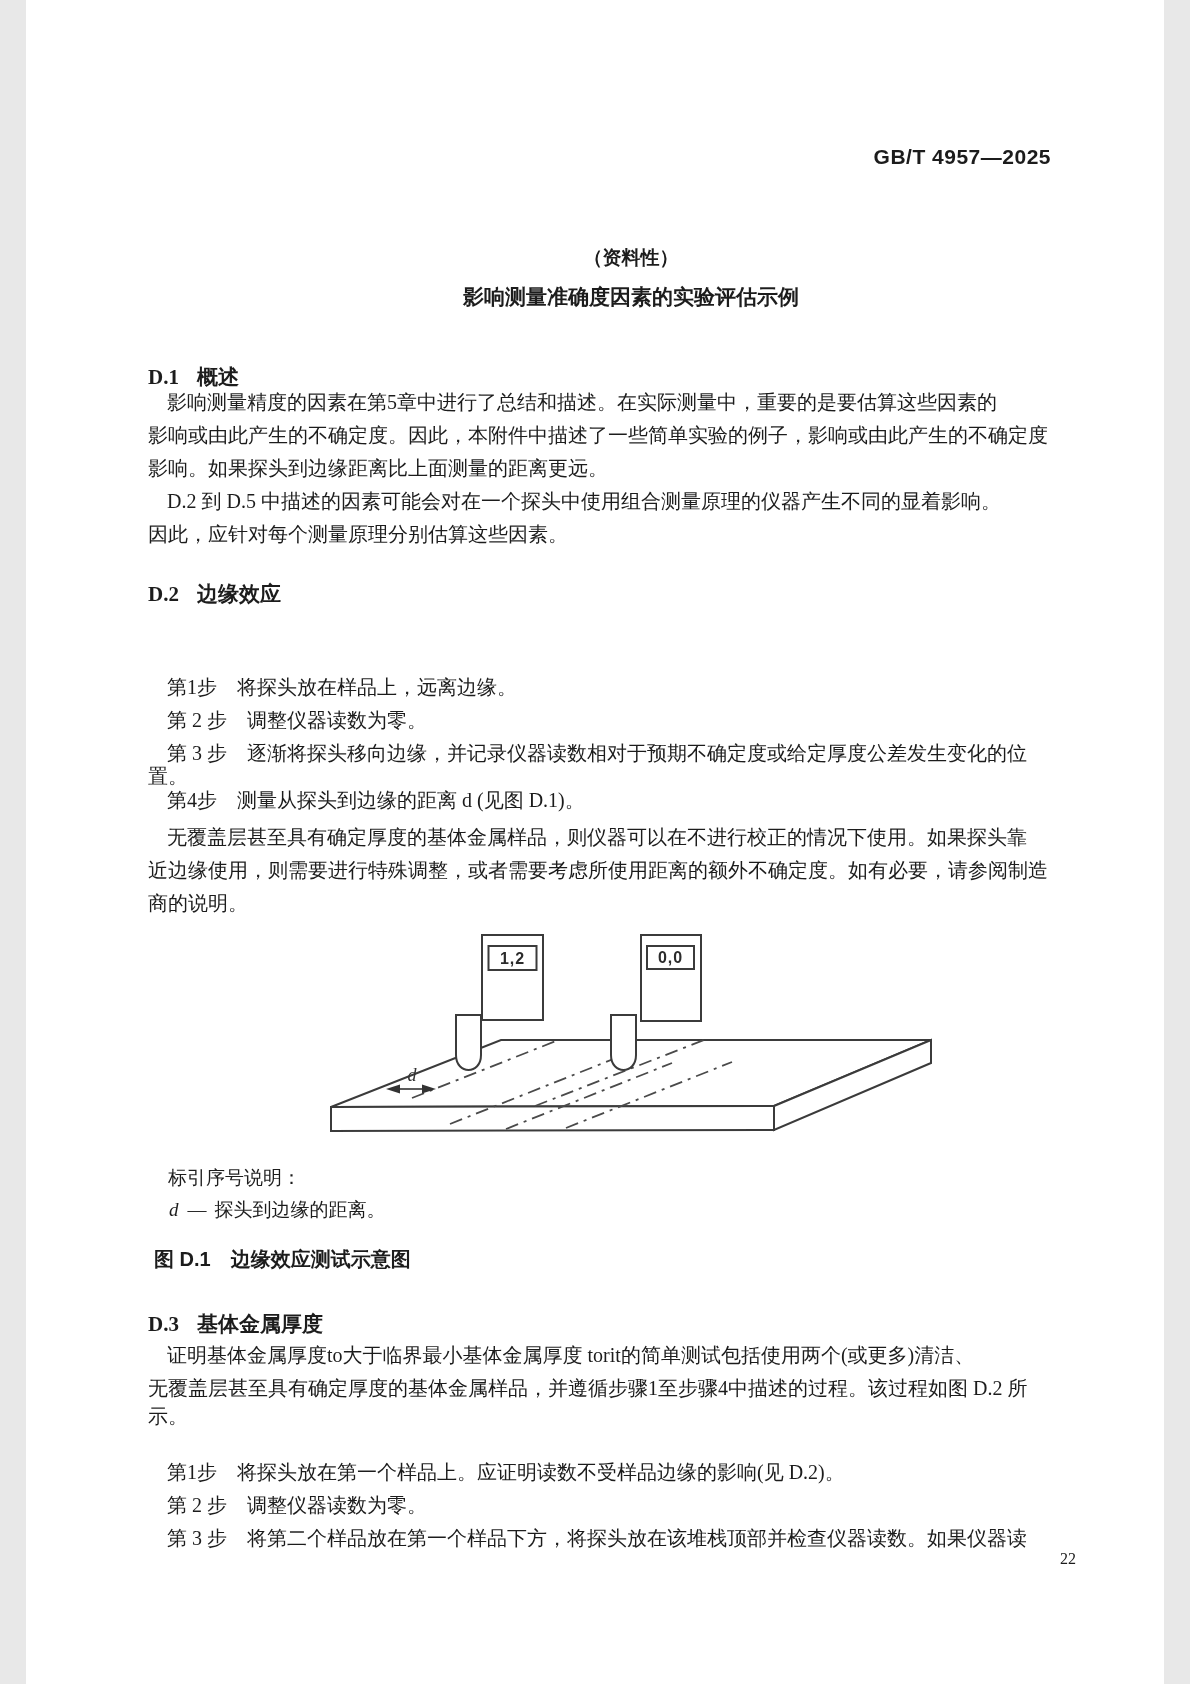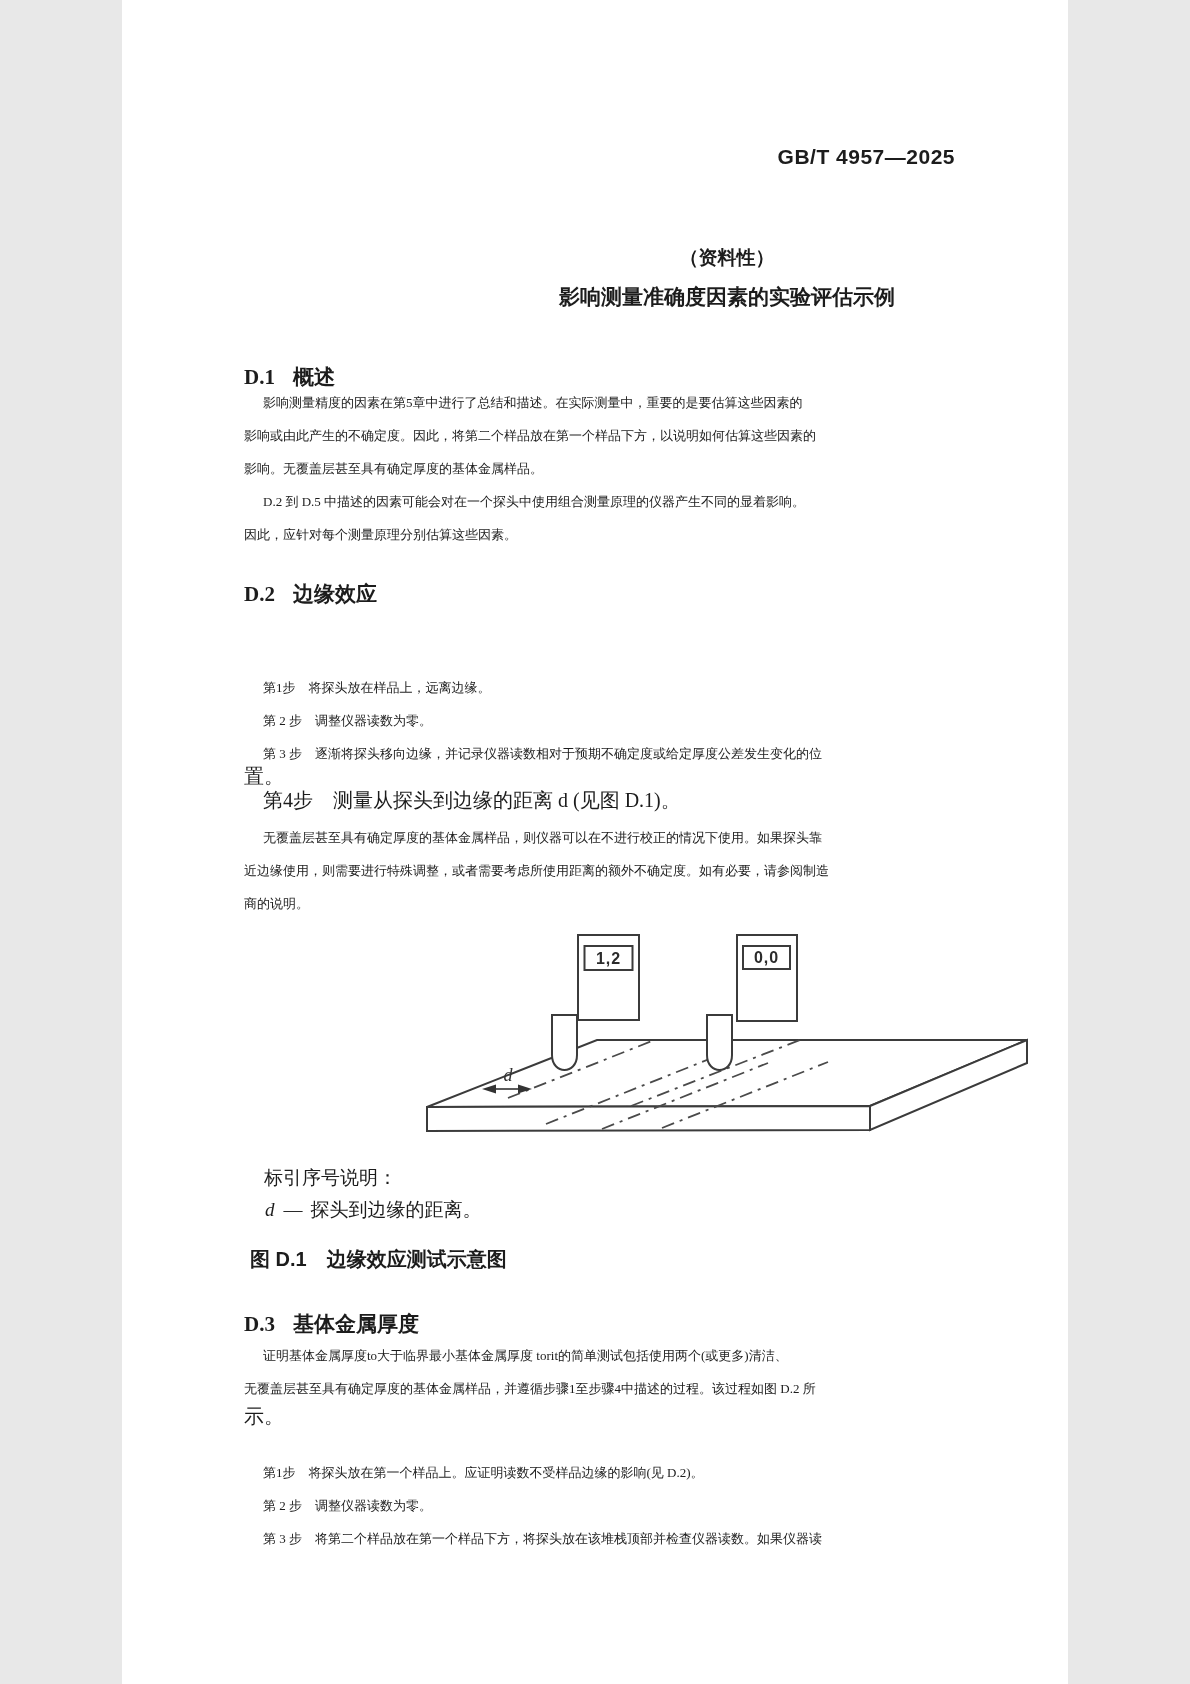--- a/index.html
+++ b/index.html
@@ -1,37 +1,37 @@
 <!DOCTYPE html>
 <html><head>
 <meta charset="utf-8">
 <style>
   html,body{margin:0;padding:0;background:#e8e8e8;}
   .page{
-    position:relative;width:946px;height:1684px;background:#ffffff;
+    position:relative;width:1138px;height:1684px;background:#ffffff;
     font-family:"Liberation Serif","DejaVu Serif",serif;color:#1c1c1c;
     overflow:hidden;margin:0 auto;
   }
   .abs{position:absolute;}
   .doc-code{
     top:145px;right:113px;
     font-family:"Liberation Sans","DejaVu Sans",sans-serif;
     font-weight:bold;font-size:21px;letter-spacing:.5px;
   }
   .t-center{left:122px;width:966px;text-align:center;
     font-family:"Liberation Sans","DejaVu Sans",sans-serif;font-weight:bold;}
   .t-appendix{top:201px;font-size:21px;}
   .t-informative{top:245px;font-size:19px;}
   .t-main{top:283px;font-size:21px;}
   .sec-heading{
     left:122px;font-family:"Liberation Sans","DejaVu Sans",sans-serif;
     font-weight:bold;font-size:21px;line-height:21px;white-space:nowrap;margin-top:21px;
   }
   .sec-heading .num{font-family:"Liberation Serif","DejaVu Serif",serif;margin-right:18px;}
-  .tblock{left:122px;width:966px;font-size:13px;}
+  .tblock{left:122px;width:966px;font-size:20px;}
   .line{height:33px;line-height:33px;white-space:nowrap;}
   .ind{padding-left:19px;}
   .oneline{left:122px;width:966px;font-size:20px;line-height:20px;white-space:nowrap;}
   .legend-title{left:142px;top:1168px;font-size:19px;line-height:19px;}
   .legend-item{left:143px;top:1200px;font-size:19px;line-height:19px;}
   .legend-item .sym{font-style:italic;margin-right:9px;}
   .legend-item .dash{margin-right:9px;letter-spacing:-1px;}
   .caption{
     left:128px;width:966px;top:1249px;
     font-family:"Liberation Sans","DejaVu Sans",sans-serif;
@@ -60,22 +60,22 @@
   <div class="abs doc-code">GB/T 4957—2025</div>
 
   <div class="abs t-center t-informative">（资料性）</div>
   <div class="abs t-center t-main">影响测量准确度因素的实验评估示例</div>
 
   <div class="abs sec-heading" style="top:345px">
     <span class="num">D.1</span><span>概述</span>
   </div>
   <div class="abs tblock" style="top:386px">
     <div class="line ind">影响测量精度的因素在第5章中进行了总结和描述。在实际测量中，重要的是要估算这些因素的</div>
-    <div class="line">影响或由此产生的不确定度。因此，将第二个样品放在第一个样品下方，以说明如何估算这些因素的</div>
-    <div class="line">影响。无覆盖层甚至具有确定厚度的基体金属样品。</div>
+    <div class="line">影响或由此产生的不确定度。因此，本附件中描述了一些简单实验的例子，影响或由此产生的不确定度</div>
+    <div class="line">影响。如果探头到边缘距离比上面测量的距离更远。</div>
     <div class="line ind">D.2 到 D.5  中描述的因素可能会对在一个探头中使用组合测量原理的仪器产生不同的显着影响。</div>
     <div class="line">因此，应针对每个测量原理分别估算这些因素。</div>
   </div>
 
   <div class="abs sec-heading" style="top:562px">
     <span class="num">D.2</span><span>边缘效应</span>
   </div>
   <div class="abs tblock" style="top:671px">
     <div class="line ind">第1步　将探头放在样品上，远离边缘。</div>
     <div class="line ind">第 2 步　调整仪器读数为零。</div>

